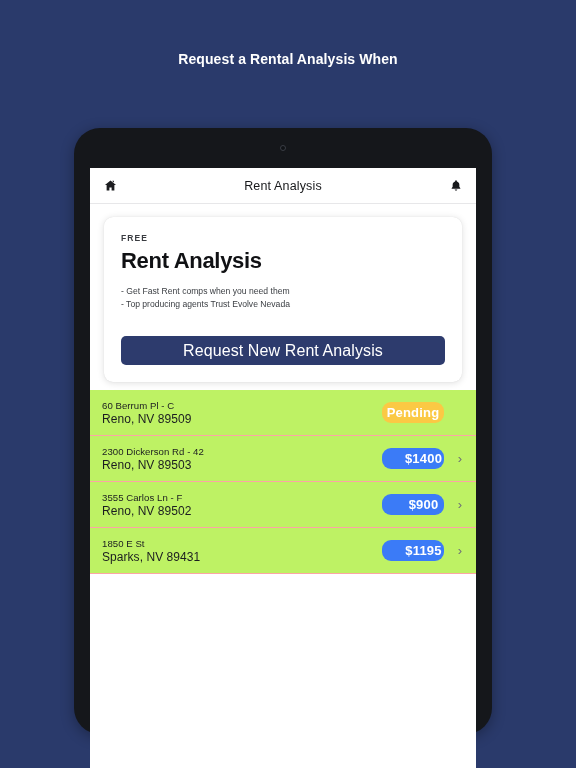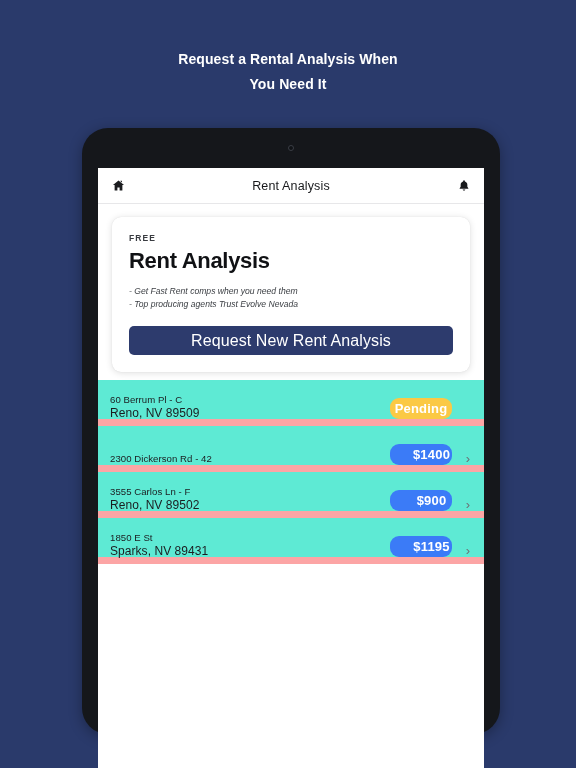--- a/index.html
+++ b/index.html
@@ -18,21 +18,21 @@
     color: #ffffff;
     font-size: 14px;
     font-weight: bold;
     line-height: 25px;
     letter-spacing: 0.1px;
   }
 
   
   .tablet {
     position: absolute;
-    left: 82px; top: 128px;
+    left: 74px; top: 128px;
     width: 418px; height: 606px;
     background: #15171b;
     border-radius: 26px;
     box-shadow: 0 3px 14px rgba(0,0,0,0.32);
   }
   .tablet-camera {
     position: absolute;
     left: 50%; top: 17px;
     width: 6px; height: 6px;
     margin-left: -3px;
@@ -105,21 +105,21 @@
     color: #3a3c41;
     margin-bottom: 5px;
   }
   .promo-title {
     font-size: 22px;
     font-weight: bold;
     color: #101114;
     letter-spacing: -0.3px;
     margin-bottom: 11px;
   }
-  .promo-bullets { margin-bottom: 15px; font-style: italic; }
+  .promo-bullets { margin-bottom: 25px; }
   .promo-bullet {
     font-size: 8.6px;
     color: #3d4045;
     line-height: 13px;
   }
   .promo-button {
     display: block;
     width: 100%;
     background: #2d3b6d;
     color: #ffffff;
@@ -129,25 +129,25 @@
     font-size: 16px;
     font-family: "Liberation Sans", sans-serif;
     letter-spacing: 0.1px;
     cursor: pointer;
   }
 
   
   .list { margin-top: 8px; }
   .list-row {
     display: flex;
-    align-items: flex-end;
+    align-items: center;
     padding: 0 14px 0 12px;
     height: 46px;
-    border-bottom: 7px solid #fca5a5;
-    background: #5eead4;
+    border-bottom: 1px solid #fca5a5;
+    background: #bef264;
     cursor: pointer;
   }
   .row-text { flex: 1 1 auto; min-width: 0; }
   .row-addr1 {
     font-size: 9.6px;
     color: #1b1d20;
     line-height: 12.5px;
     letter-spacing: 0.05px;
   }
   .row-addr2 {
@@ -178,21 +178,20 @@
     font-size: 13px;
     line-height: 13px;
   }
   .chev.empty { color: transparent; }
 </style>
 </head>
 <body>
 
 <div class="page-heading">
   <div>Request a Rental Analysis When</div>
-  <div>You Need It</div>
 </div>
 
 <div class="tablet">
 
   <div class="tablet-camera"></div>
   <div class="tablet-home"></div>
 
   <div class="screen">
 
     <div class="navbar">
@@ -230,20 +229,21 @@
             <div class="row-addr1">60 Berrum Pl - C</div>
             <div class="row-addr2">Reno, NV 89509</div>
           </div>
           <div class="pill pending">Pending</div>
           <div class="chev empty">›</div>
         </div>
 
         <div class="list-row">
           <div class="row-text">
             <div class="row-addr1">2300 Dickerson Rd - 42</div>
+            <div class="row-addr2">Reno, NV 89503</div>
           </div>
           <div class="pill price">$1400</div>
           <div class="chev">›</div>
         </div>
 
         <div class="list-row">
           <div class="row-text">
             <div class="row-addr1">3555 Carlos Ln - F</div>
             <div class="row-addr2">Reno, NV 89502</div>
           </div>

